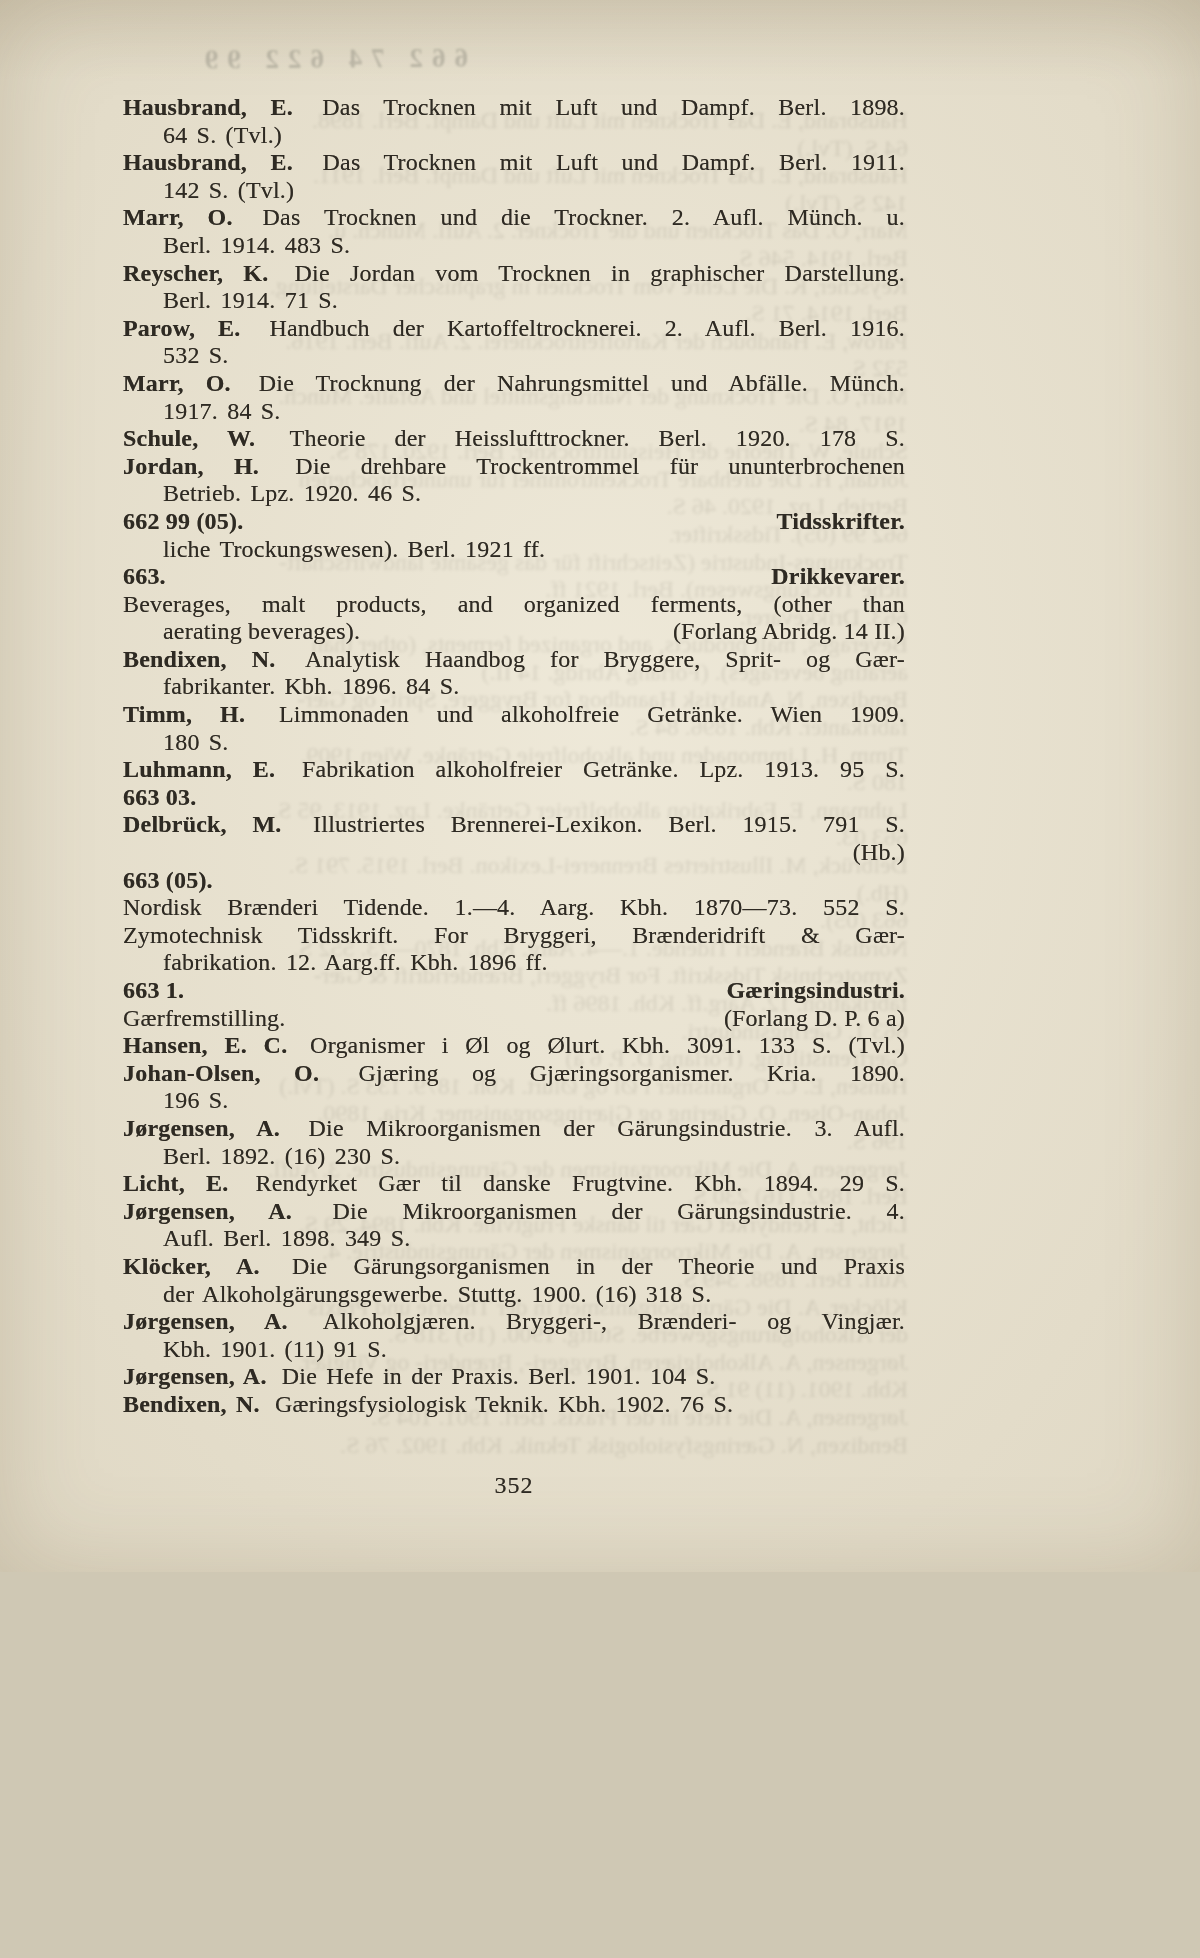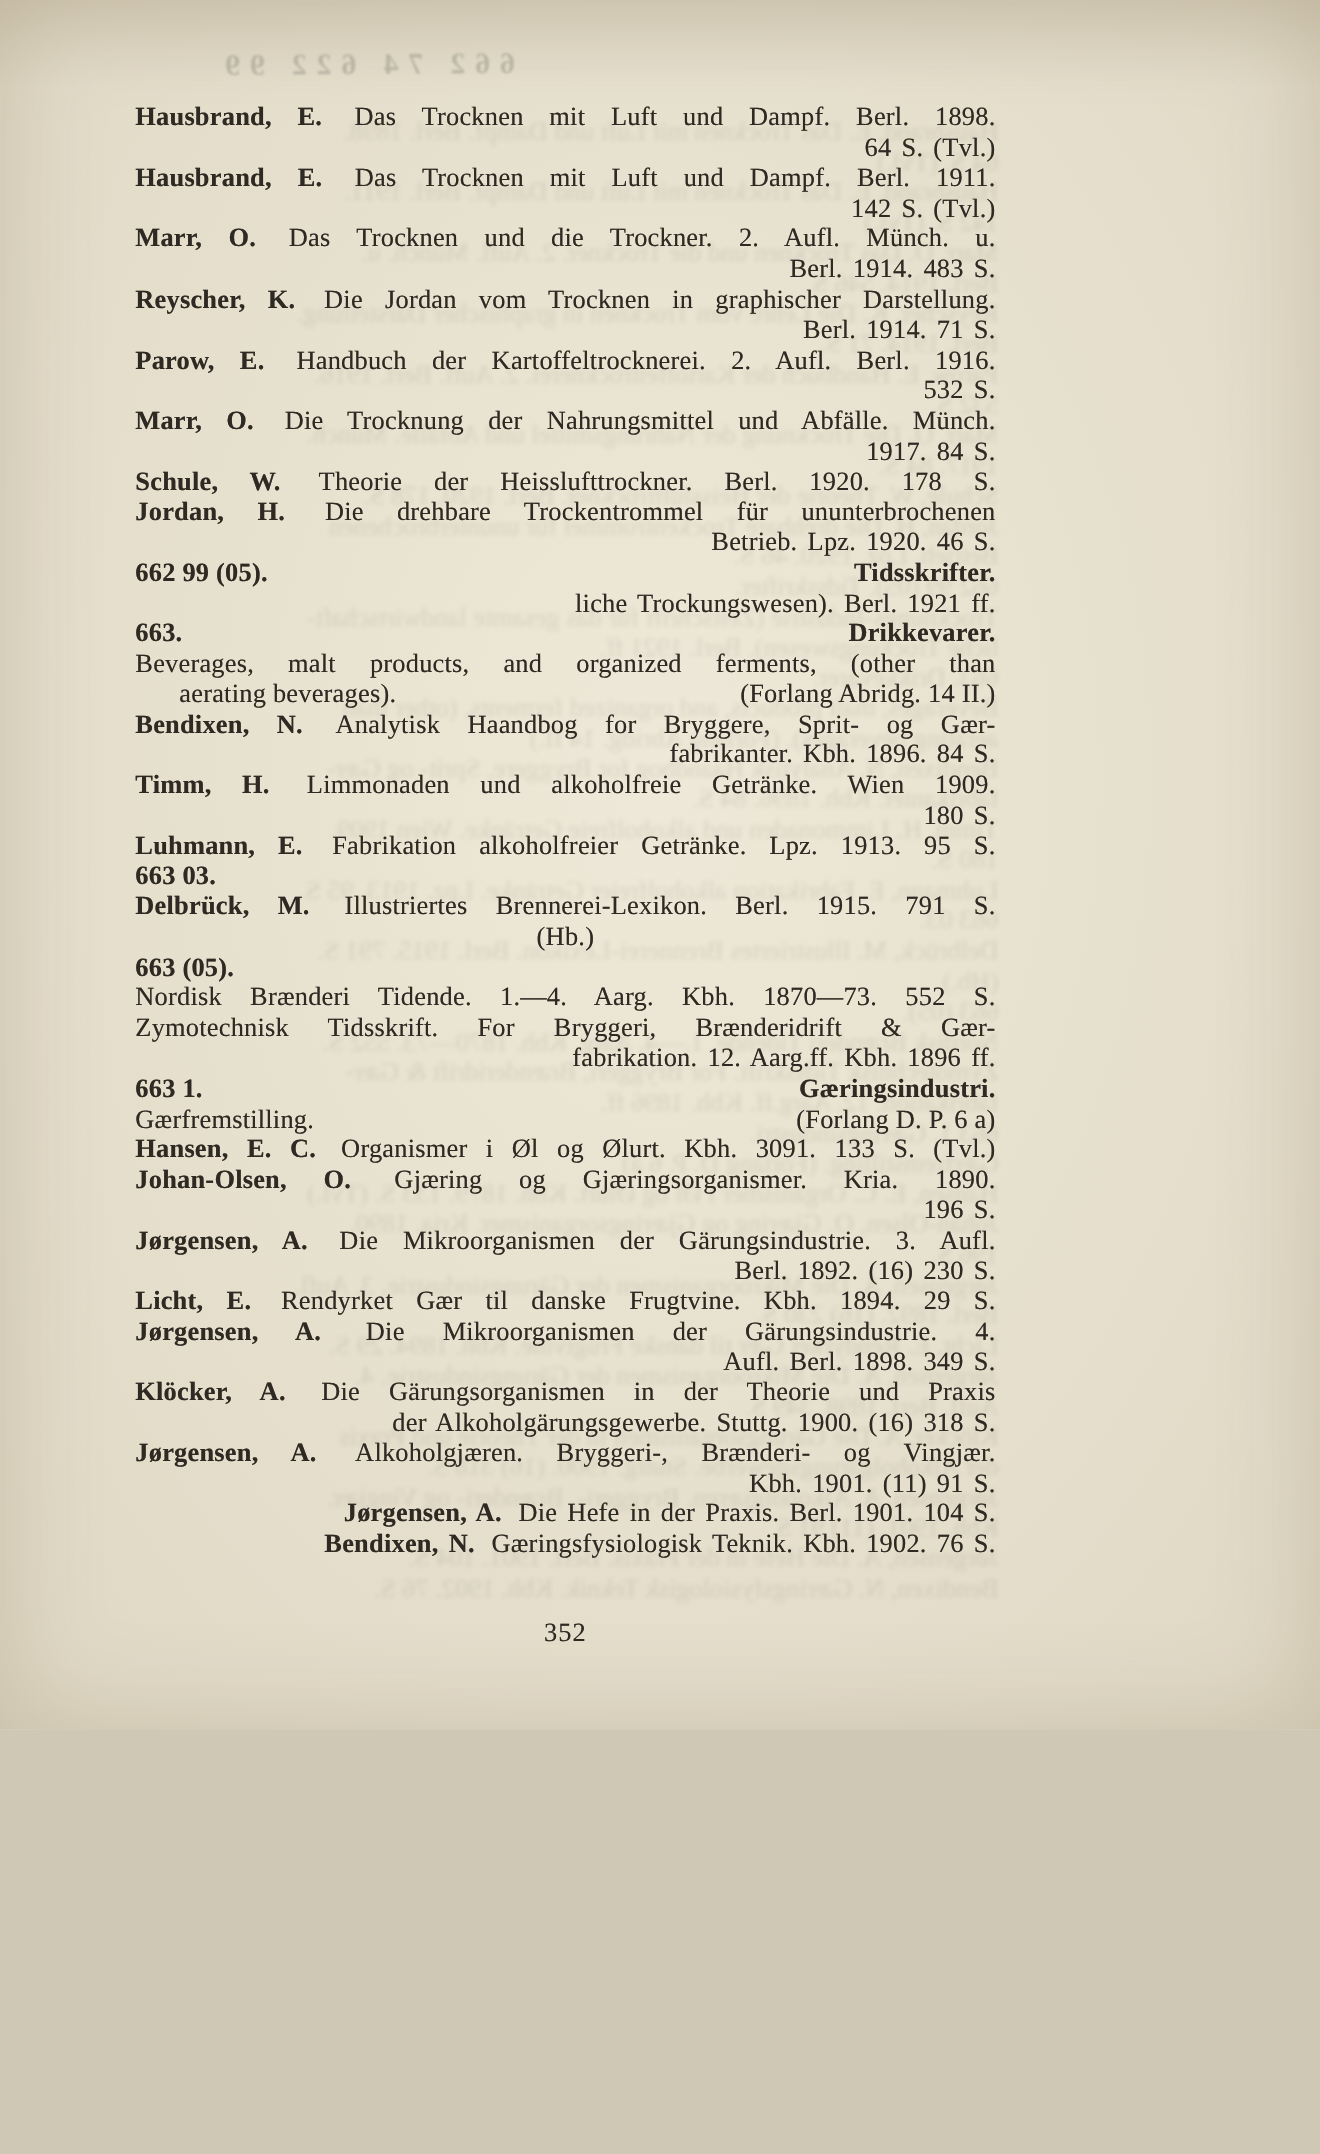--- a/index.html
+++ b/index.html
@@ -45,31 +45,30 @@
     white-space: nowrap;
   }
 
   .content { position: absolute; left: 123px; top: 94px; width: 782px; }
 
   .line {
     font-size: 24px;
     line-height: 27.6px;
     letter-spacing: 0.2px;
     text-shadow: 0 0 0.5px rgba(43,37,26,0.55);
-    text-align: right;
   }
   .line.j { text-align: justify; text-align-last: justify; text-justify: inter-word; }
   .line:not(.j):not(.heading):not(.split) { word-spacing: 3px; }
   .line.ind { padding-left: 40px; }
 
   .author { font-weight: bold; margin-right: 6px; }
 
   .heading { display: flex; justify-content: space-between; font-weight: bold; }
   .split   { display: flex; justify-content: space-between; }
-  .rightline { text-align: center; }
+  .rightline { text-align: right; }
 
   .page-number {
     position: absolute; left: 123px; top: 1472px; width: 782px;
     text-align: center;
     font-size: 24px; letter-spacing: 1px;
     text-shadow: 0 0 0.5px rgba(43,37,26,0.55);
   }
 </style>
 </head>
 <body>

